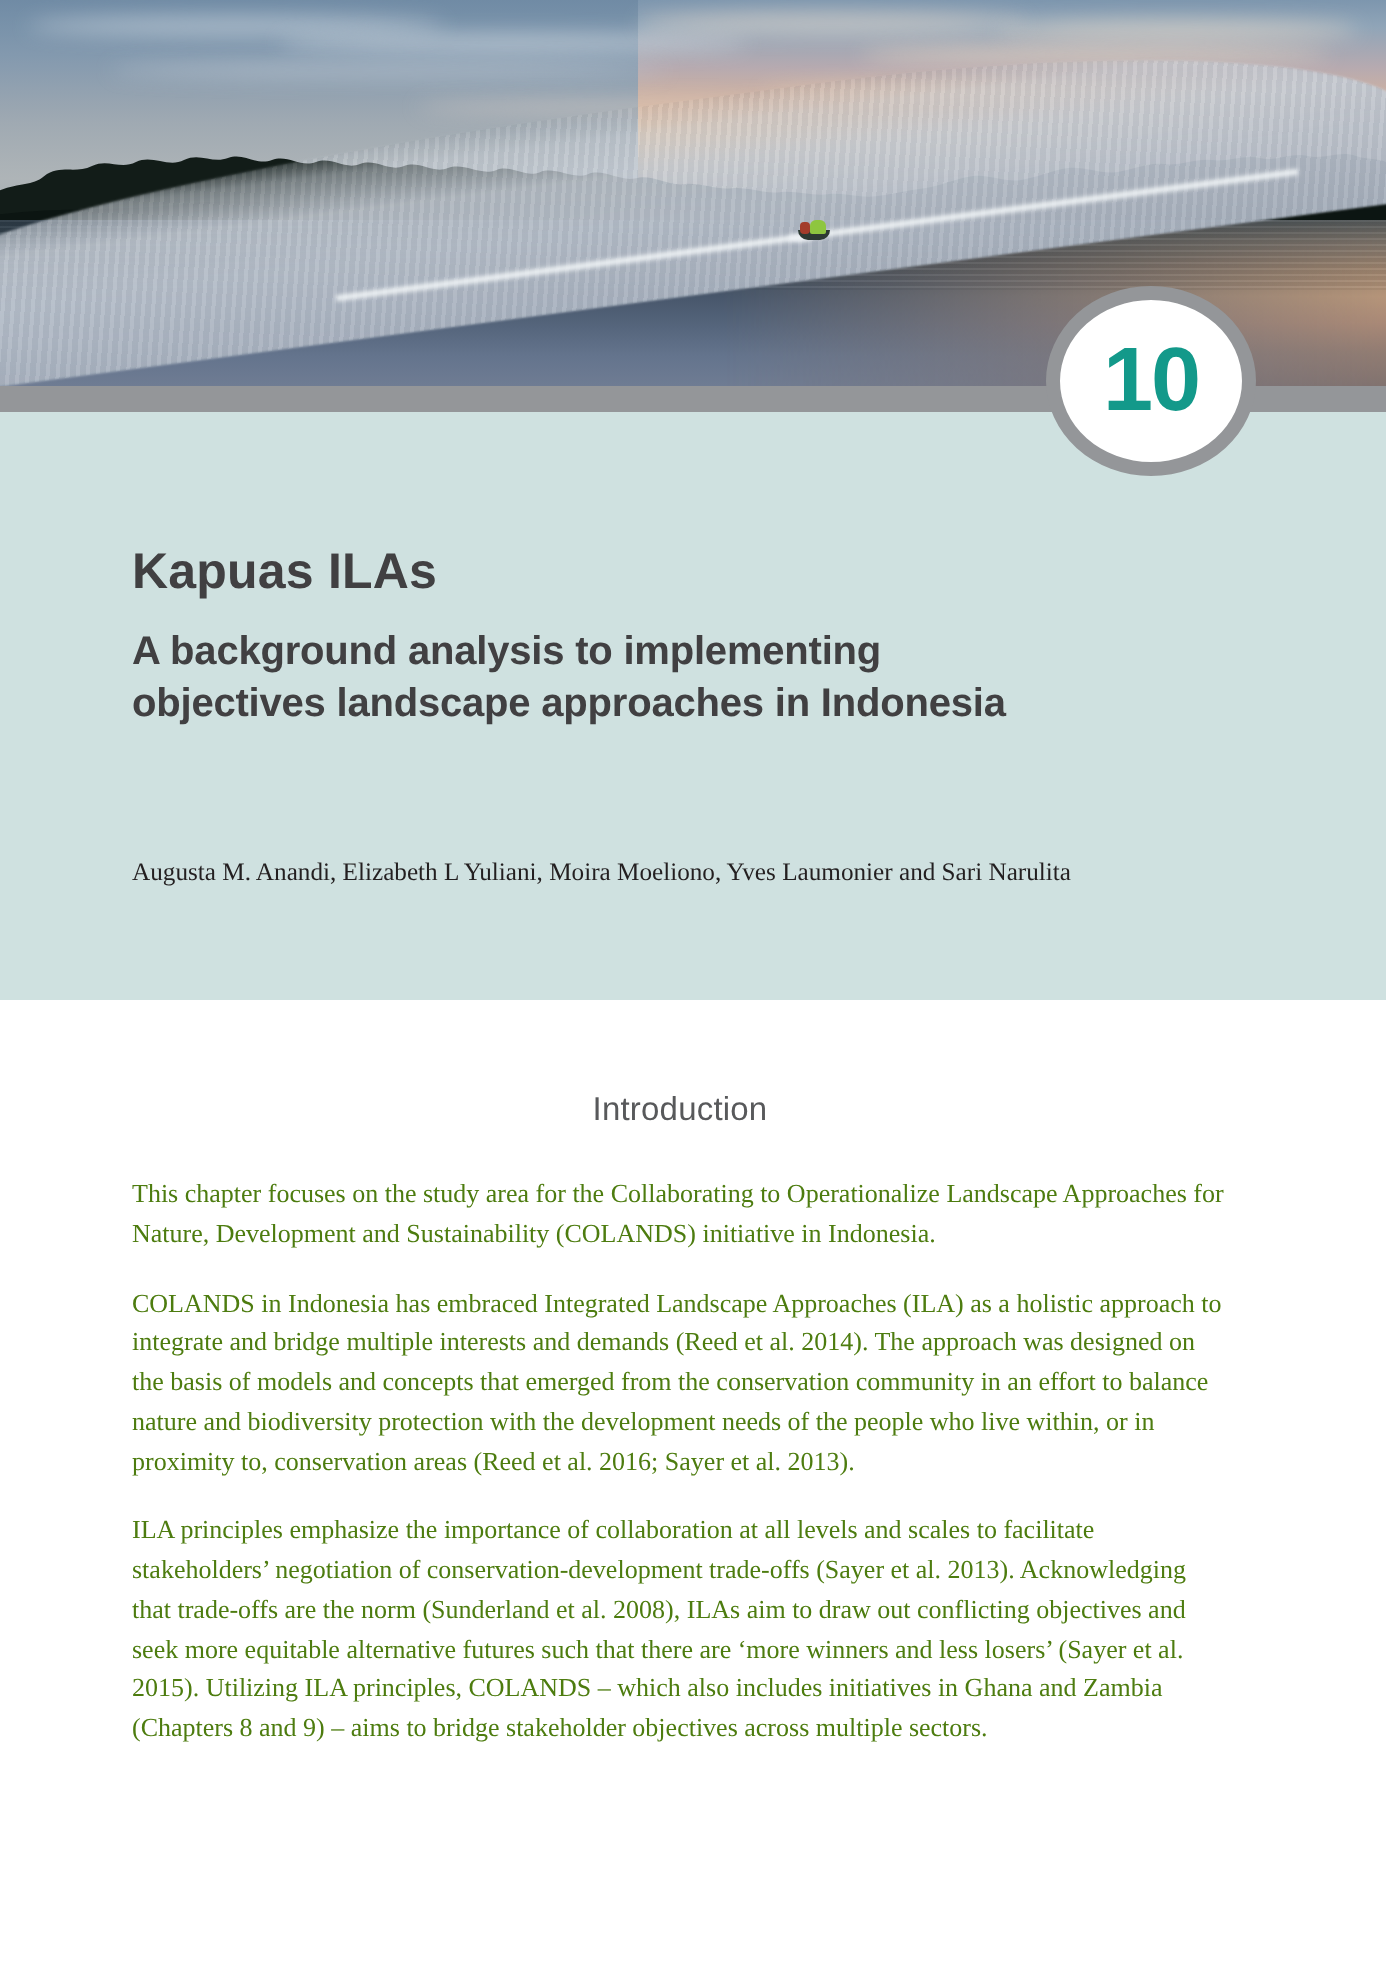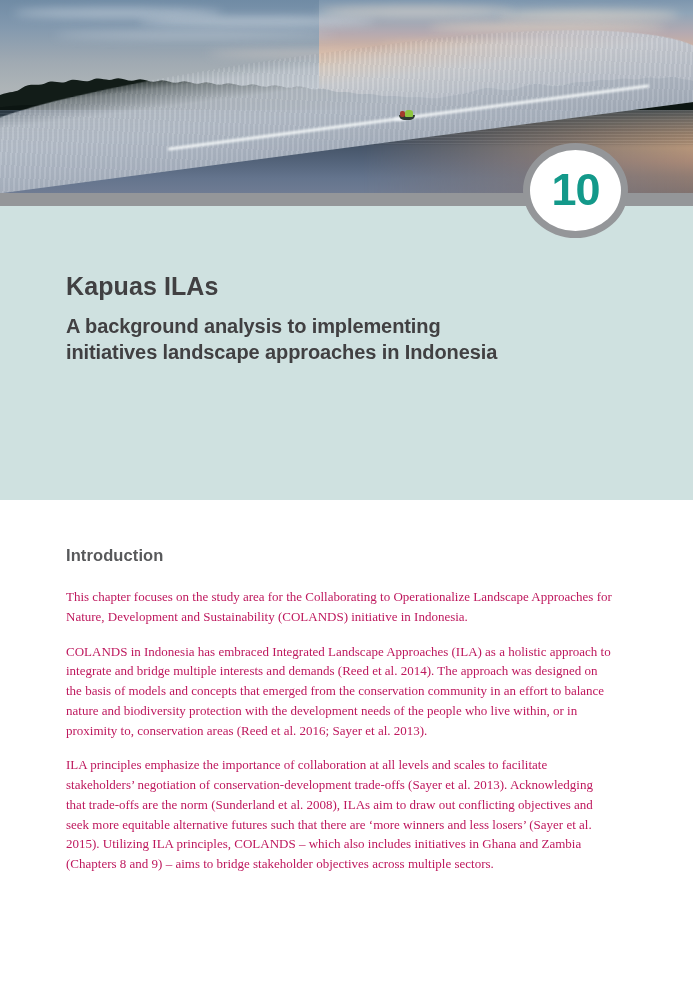--- a/index.html
+++ b/index.html
@@ -201,30 +201,31 @@
     font-size:12.6px;
     color:#231f20;
     line-height:1.42;
   }
 
   
   .body-area { position:absolute; left:66px; top:546px; width:548px; }
   .section-heading {
     font-family:"Liberation Sans", sans-serif;
     font-size:16.5px;
-    font-weight:700;
+    font-weight:400;
     color:#58595b;
     margin-bottom:22px;
     letter-spacing:.1px;
+    text-align:center;
   }
   .para {
     font-family:"Liberation Serif", serif;
     font-size:13px;
     line-height:1.52;
-    color:#be185d;
+    color:#4d7c0f;
     margin-bottom:15px;
     text-align:left;
   }
   .para:last-child { margin-bottom:0; }
 </style>
 </head>
 <body>
 
 <div class="page">
 
@@ -283,24 +284,25 @@
   <div class="teal-band"></div>
 
   <div class="chapter-circle">
     <span class="chapter-num">10</span>
   </div>
 
   <div class="title-block">
     <div class="doc-title">Kapuas ILAs</div>
     <div class="doc-subtitle">
       <span>A background analysis to implementing</span><br>
-      <span>initiatives landscape approaches in Indonesia</span>
+      <span>objectives landscape approaches in Indonesia</span>
     </div>
   </div>
 
+  <div class="authors">Augusta M. Anandi, Elizabeth L Yuliani, Moira Moeliono, Yves Laumonier and Sari Narulita</div>
 
   <div class="body-area">
     <div class="section-heading">Introduction</div>
     <p class="para">This chapter focuses on the study area for the Collaborating to Operationalize Landscape Approaches for Nature, Development and Sustainability (COLANDS) initiative in Indonesia.</p>
     <p class="para">COLANDS in Indonesia has embraced Integrated Landscape Approaches (ILA) as a holistic approach to integrate and bridge multiple interests and demands (Reed et al. 2014). The approach was designed on the basis of models and concepts that emerged from the conservation community in an effort to balance nature and biodiversity protection with the development needs of the people who live within, or in proximity to, conservation areas (Reed et al. 2016; Sayer et al. 2013).</p>
     <p class="para">ILA principles emphasize the importance of collaboration at all levels and scales to facilitate stakeholders’ negotiation of conservation-development trade-offs (Sayer et al. 2013). Acknowledging that trade-offs are the norm (Sunderland et al. 2008), ILAs aim to draw out conflicting objectives and seek more equitable alternative futures such that there are ‘more winners and less losers’ (Sayer et al. 2015). Utilizing ILA principles, COLANDS – which also includes initiatives in Ghana and Zambia (Chapters 8 and 9) – aims to bridge stakeholder objectives across multiple sectors.</p>
   </div>
 
 </div>
 

